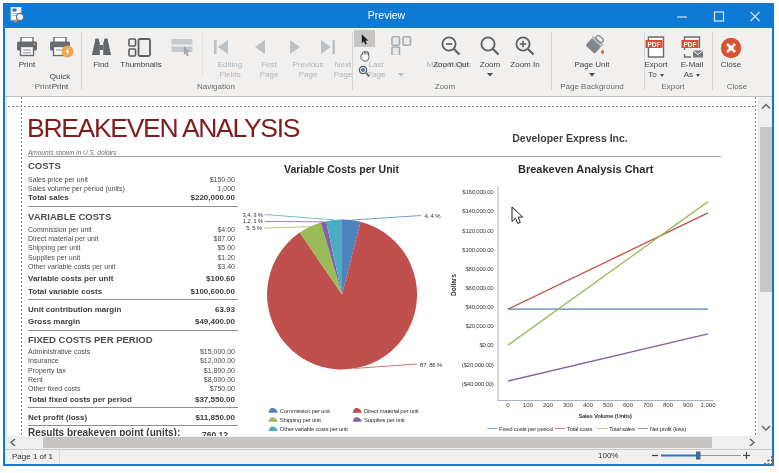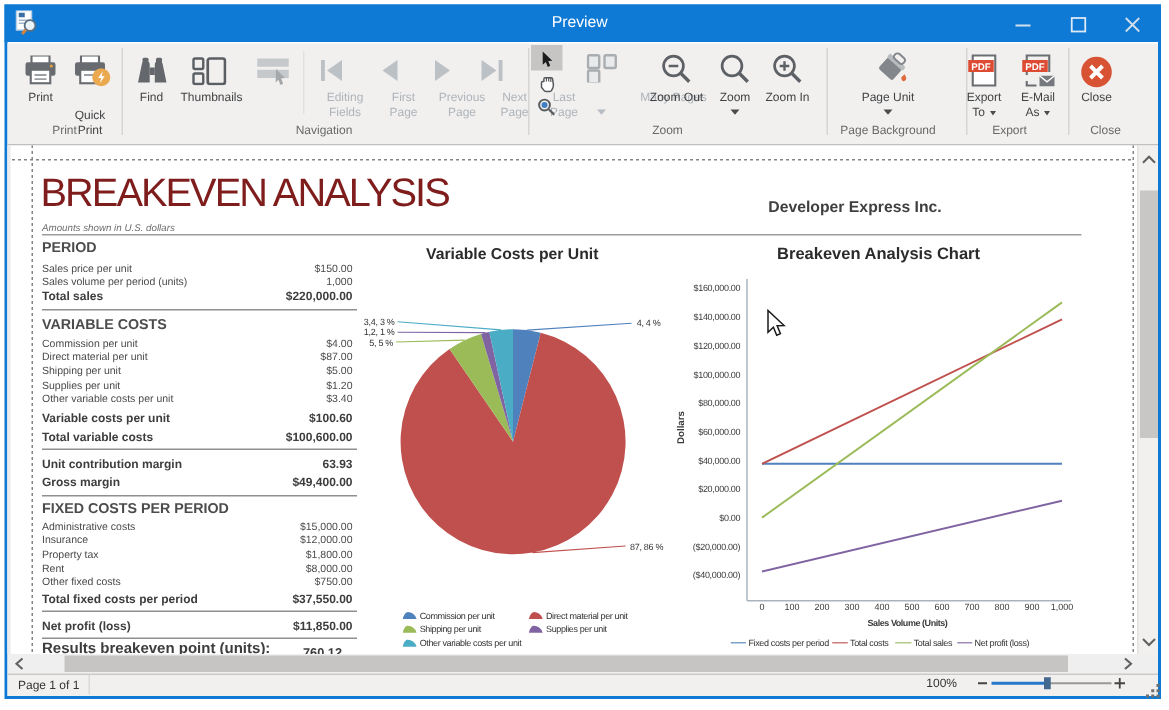--- a/index.html
+++ b/index.html
@@ -219,21 +219,21 @@
 </svg>
 
 <div class="dashv" style="left:21px"></div>
 <div class="dashv" style="left:755px"></div>
 <div class="dashh" style="left:8px;width:747px"></div>
 <div class="abs" style="left:27px;top:112.5px;width:400px;font-size:26.5px;letter-spacing:-1.3px;color:#7f1d1d;font-weight:400">BREAKEVEN ANALYSIS</div>
 <div class="abs" style="left:450px;top:131.5px;width:240px;text-align:center;font-size:10.5px;font-weight:bold;color:#3f3f3f">Developer Express Inc.</div>
 <div class="abs" style="left:28px;top:148.5px;font-size:6.5px;font-style:italic;color:#6e6e6e">Amounts shown in U.S. dollars</div>
 <div class="abs" style="left:28px;top:156px;width:693px;height:1px;background:#9d9d9d"></div>
 
-<div class="rhead" style="top:159.5px">PERIOD</div>
+<div class="rhead" style="top:159.5px">COSTS</div>
 <div class="rrow" style="top:176px">Sales price per unit<span class="v">$150.00</span></div>
 <div class="rrow" style="top:184.8px">Sales volume per period (units)<span class="v">1,000</span></div>
 <div class="rrow bld" style="top:193px">Total sales<span class="v">$220,000.00</span></div>
 <div class="rline" style="top:206px"></div>
 <div class="rhead" style="top:211px">VARIABLE COSTS</div>
 <div class="rrow" style="top:226.2px">Commission per unit<span class="v">$4.00</span></div>
 <div class="rrow" style="top:235.3px">Direct material per unit<span class="v">$87.00</span></div>
 <div class="rrow" style="top:244.4px">Shipping per unit<span class="v">$5.00</span></div>
 <div class="rrow" style="top:253.5px">Supplies per unit<span class="v">$1.20</span></div>
 <div class="rrow" style="top:262.6px">Other variable costs per unit<span class="v">$3.40</span></div>
@@ -340,21 +340,21 @@
 <svg class="abs" style="left:758px;top:96px" width="16" height="339" viewBox="0 0 16 339">
   <path d="M4,12.5 L8,8.5 L12,12.5" fill="none" stroke="#606060" stroke-width="1.4"></path>
   <path d="M4,330 L8,334 L12,330" fill="none" stroke="#606060" stroke-width="1.4"></path>
 </svg>
 <svg class="abs" style="left:4px;top:436px" width="754" height="13" viewBox="0 0 754 13">
   <path d="M11,3 L7,6.5 L11,10" fill="none" stroke="#606060" stroke-width="1.4"></path>
   <path d="M746,3 L750,6.5 L746,10" fill="none" stroke="#606060" stroke-width="1.4"></path>
 </svg>
 <div class="sbtext" style="left:12px;top:451.5px">Page 1 of 1</div>
 <div class="abs" style="left:59px;top:450px;width:1px;height:13px;background:#dbd9d8"></div>
-<div class="sbtext" style="left:598px;top:450.5px;width:40px;text-align:right">100%</div>
+<div class="sbtext" style="left:598px;top:450.5px;width:40px;text-align:left">100%</div>
 <svg class="abs" style="left:645px;top:449px" width="112" height="14" viewBox="0 0 112 14">
   <line x1="7" y1="6.5" x2="13" y2="6.5" stroke="#444" stroke-width="1.2"></line>
   <line x1="16" y1="6.5" x2="52" y2="6.5" stroke="#2577c8" stroke-width="2"></line>
   <line x1="52" y1="6.5" x2="96" y2="6.5" stroke="#9a9896" stroke-width="1.2"></line>
   <rect x="51" y="2.5" width="4.5" height="8" fill="#44688e"></rect>
   <line x1="98" y1="6.5" x2="105" y2="6.5" stroke="#444" stroke-width="1.2"></line>
   <line x1="101.5" y1="3" x2="101.5" y2="10" stroke="#444" stroke-width="1.2"></line>
 </svg>
 <svg class="abs" style="left:762.5px;top:455.5px" width="11" height="10" viewBox="0 0 11 10">
   <g fill="#6f6f6f">

